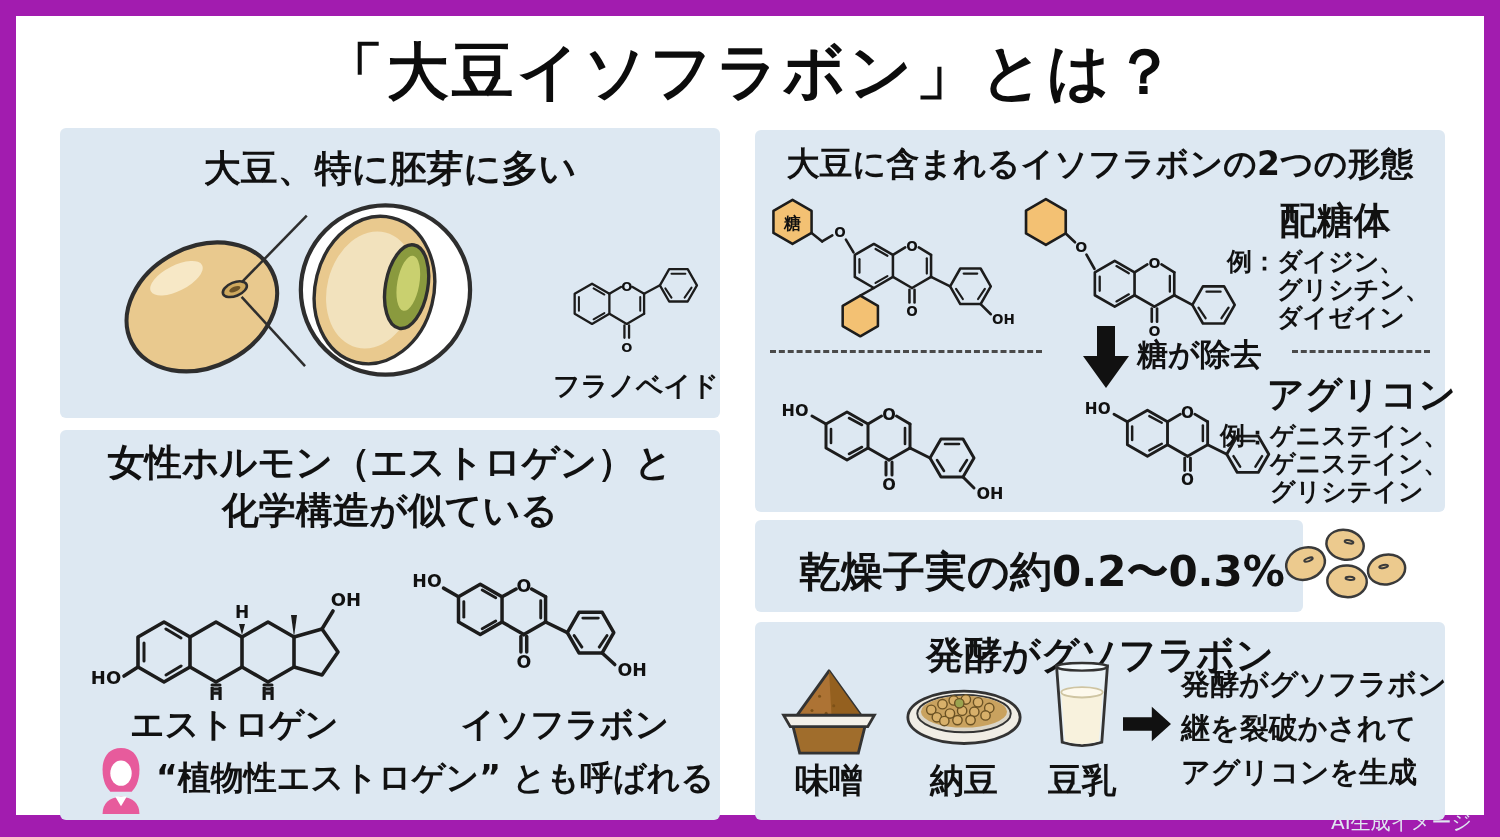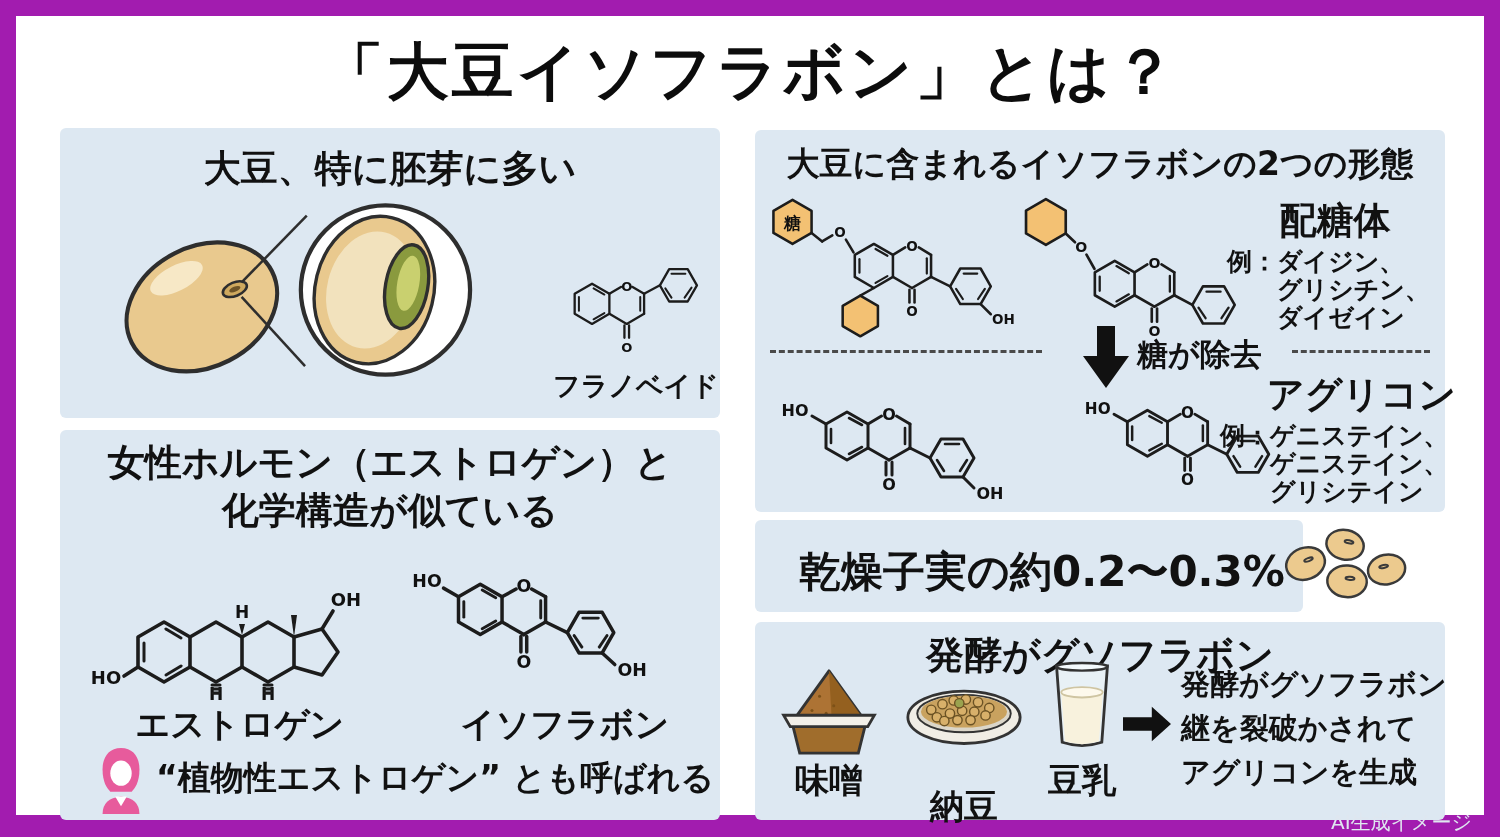--- a/index.html
+++ b/index.html
@@ -125,21 +125,21 @@
       <text class="atom" x="130" y="141" font-size="18">O</text>
       <line class="bond" x1="152.5" y1="93" x2="175" y2="104"></line>
       <polygon class="bond" points="175,104 187,83 211,83 223,104 211,125 187,125"></polygon>
       <line class="bond2" x1="191" y1="89" x2="207" y2="89"></line>
       <line class="bond2" x1="216" y1="107" x2="208" y2="119"></line>
       <line class="bond2" x1="182" y1="107" x2="190" y2="119"></line>
       <line class="bond" x1="211" y1="125" x2="224" y2="137"></line>
       <text class="atom" x="242" y="149" font-size="18">OH</text>
     </svg>
 
-    <div class="abs" style="left:70px; top:272px; width:220px; text-align:center; font-size:34px; font-weight:800;">エストロゲン</div>
+    <div class="abs" style="left:70px; top:272px; width:220px; text-align:left; font-size:34px; font-weight:800;">エストロゲン</div>
     <div class="abs" style="left:400px; top:272px; width:210px; text-align:center; font-size:34px; font-weight:800;">イソフラボン</div>
 
     <svg class="abs" style="left:38px; top:316px; width:46px; height:68px;" viewBox="0 0 46 70">
       <path d="M23,2 C10,2 4,12 4,24 C4,38 9,44 12,47 L34,47 C37,44 42,38 42,24 C42,12 36,2 23,2 Z" fill="#e75b9c"></path>
       <ellipse cx="23" cy="28" rx="11" ry="13" fill="#ffffff"></ellipse>
       <path d="M4,70 Q4,54 23,52 Q42,54 42,70 Z" fill="#e75b9c"></path>
       <polygon points="17,52 29,52 23,62" fill="#ffffff"></polygon>
     </svg>
     <div class="abs nowrap" style="left:96px; top:326px; font-size:33px; font-weight:800;">“植物性エストロゲン” とも呼ばれる</div>
   </section>
@@ -339,21 +339,21 @@
     </svg>
 
     <svg class="abs" style="left:294px; top:38px; width:66px; height:90px;" viewBox="0 0 70 95">
       <path d="M8,6 L62,6 L56,87 Q35,94 14,87 Z" fill="#e8f1f6" stroke="#333" stroke-width="3"></path>
       <path d="M13,34 L57,34 L53,86 Q35,92 17,86 Z" fill="#f8f2dd"></path>
       <ellipse cx="35" cy="34" rx="22" ry="5.5" fill="#fdf9ec" stroke="#cfc5a2" stroke-width="2"></ellipse>
       <ellipse cx="35" cy="7" rx="27" ry="4" fill="#f4fafd" stroke="#333" stroke-width="2.5"></ellipse>
     </svg>
 
     <div class="abs" style="left:29px; top:136px; width:90px; text-align:center; font-size:34px; font-weight:800;">味噌</div>
-    <div class="abs" style="left:164px; top:136px; width:90px; text-align:center; font-size:34px; font-weight:800;margin-top:26px;">納豆</div>
+    <div class="abs" style="left:164px; top:136px; width:90px; text-align:center; font-size:34px; font-weight:800;">納豆</div>
     <div class="abs" style="left:282px; top:136px; width:90px; text-align:center; font-size:34px; font-weight:800;">豆乳</div>
 
     <svg class="abs" style="left:368px; top:82px; width:48px; height:40px;" viewBox="0 0 50 40">
       <polygon points="0,13 30,13 30,2 50,20 30,38 30,27 0,27" fill="#111111"></polygon>
     </svg>
 
     <div class="abs" style="left:426px; top:40px; font-size:29px; font-weight:700; line-height:44px; white-space:nowrap;">
       <div>発酵がグソフラボン</div>
       <div>継を裂破かされて</div>
       <div>アグリコンを生成</div>

